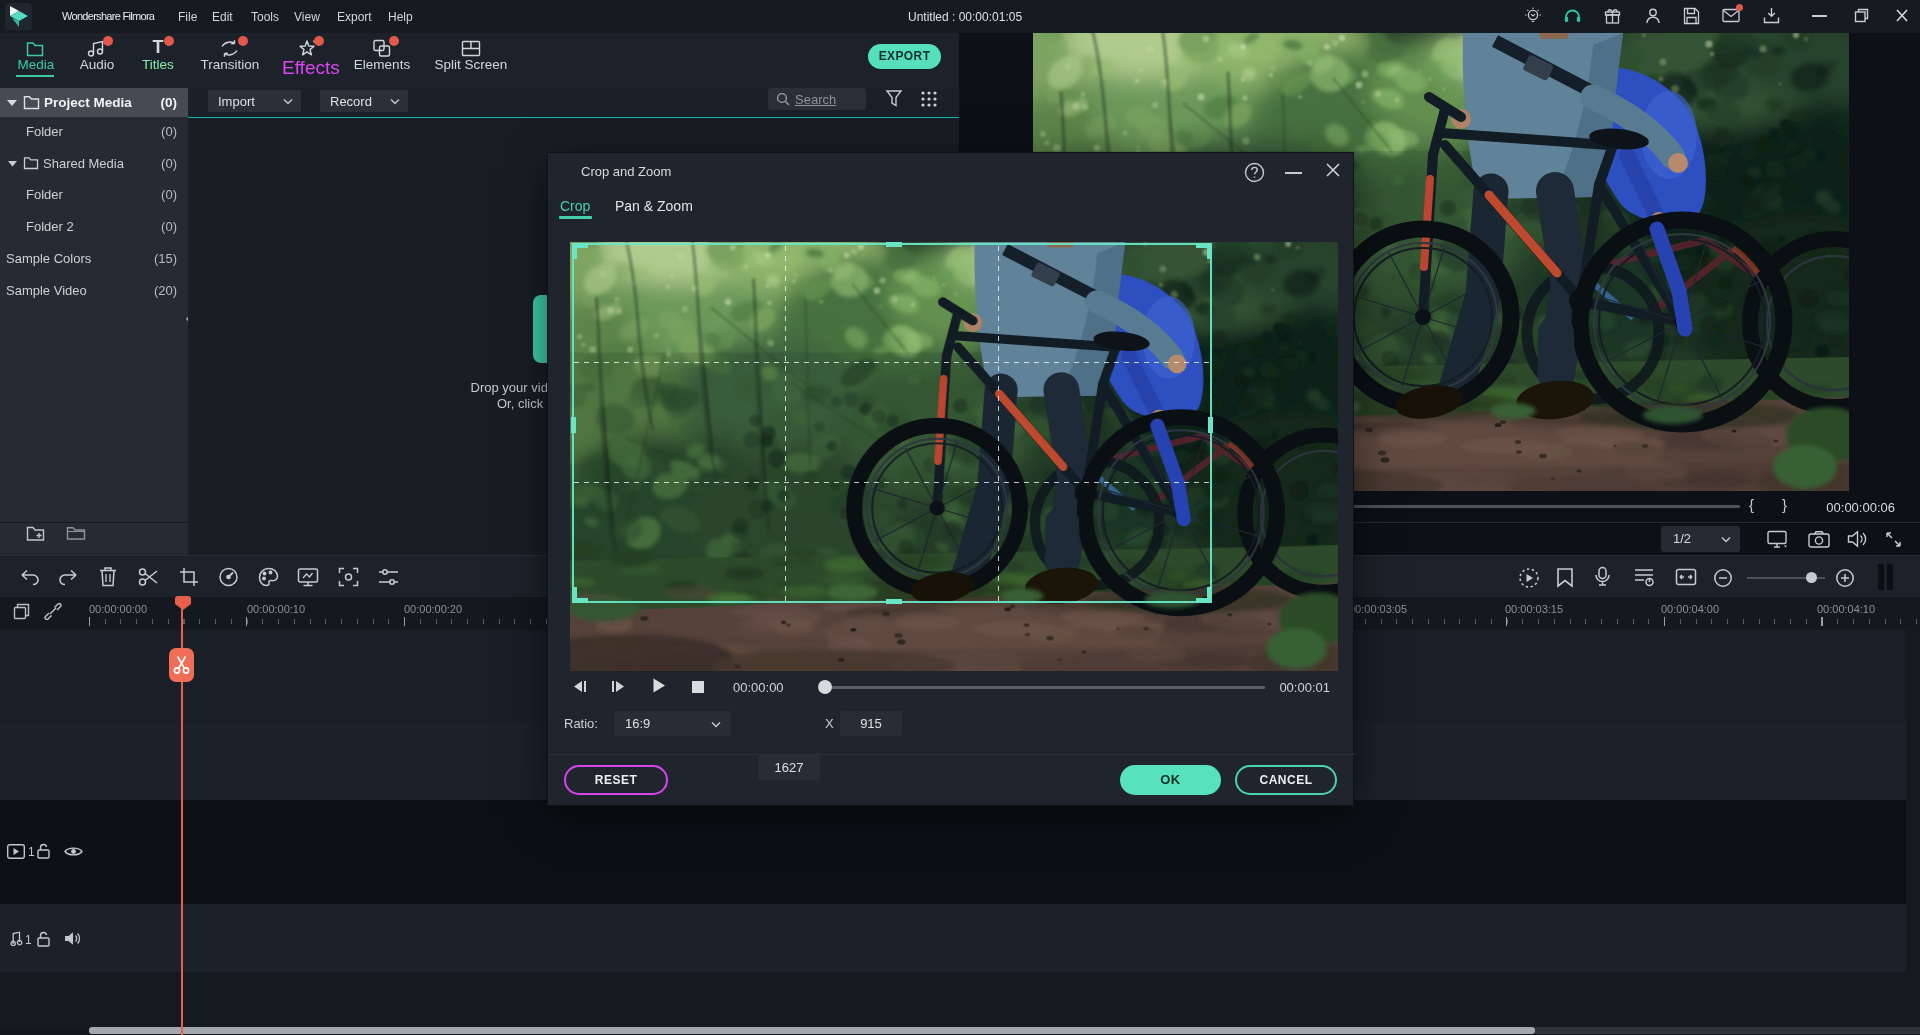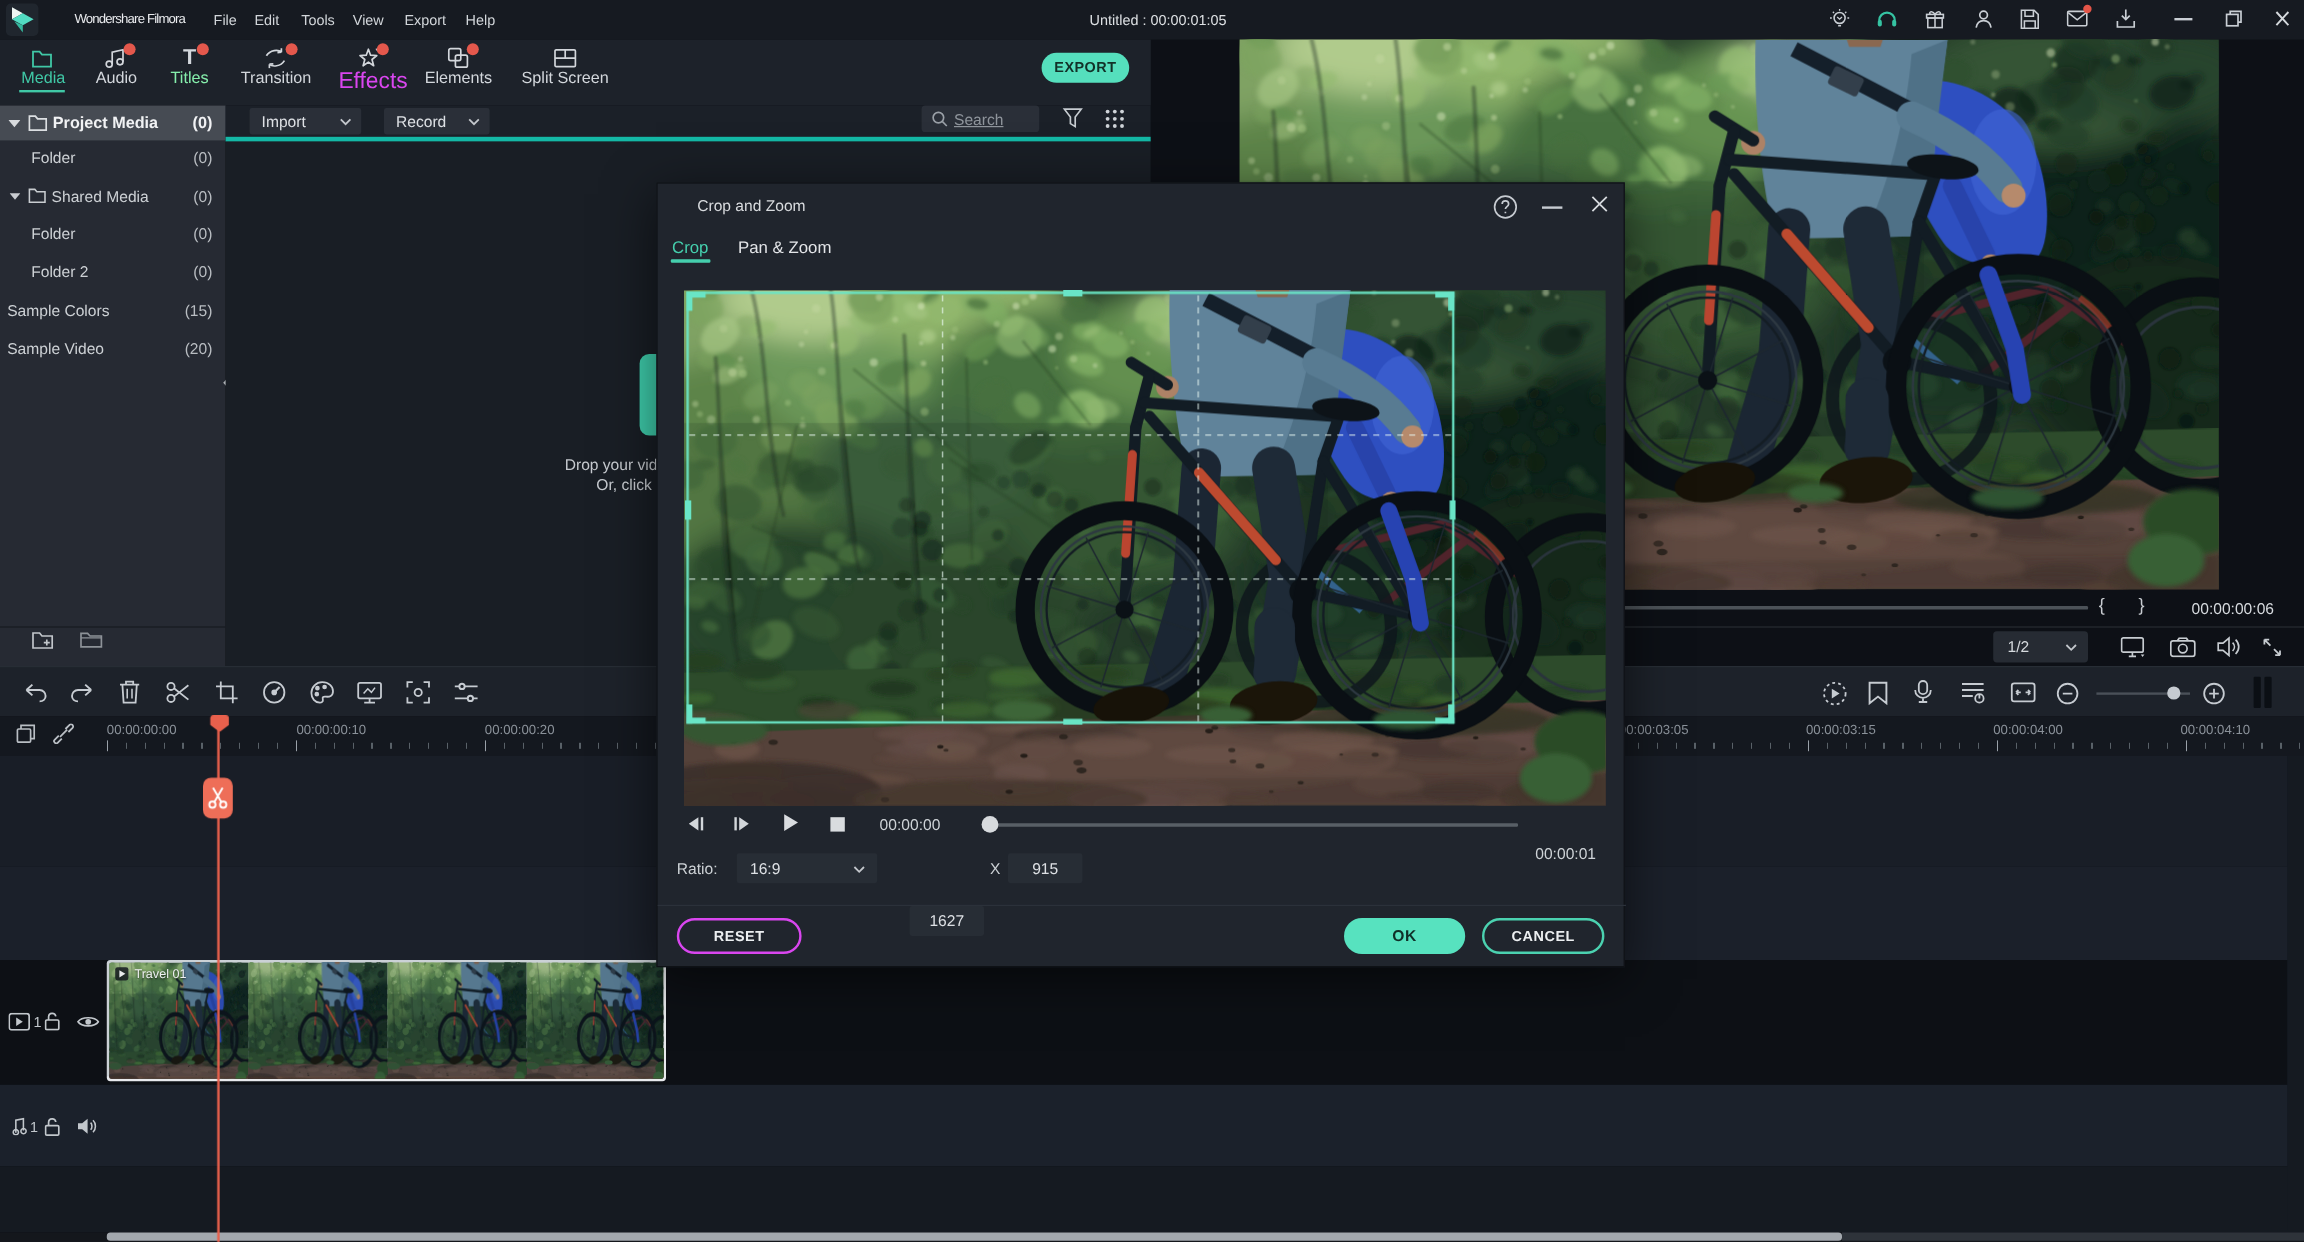--- a/index.html
+++ b/index.html
@@ -855,21 +855,21 @@
   <svg class="abs" style="left:26px;top:437px" width="19" height="17" viewBox="0 0 19 17" fill="none" stroke="#c2c6cb" stroke-width="1.4">
     <path d="M1.5 15 V2.5 H7 L9 5 H17.5 V15 Z"></path>
       <path d="M13 8 V13 M10.5 10.5 H15.5"></path>
   </svg>
   <svg class="abs" style="left:66px;top:438px" width="20" height="15" viewBox="0 0 20 15" fill="none" stroke="#8d9298" stroke-width="1.4">
     <path d="M1.5 13 V1.8 H7 L9 4 H18.5 V13 Z"></path>
       <path d="M1.5 5.5 H18.5" stroke-width="1.1"></path>
   </svg>
 </div>
 
-<div class="abs" style="left:188px;top:88px;width:771px;height:30px;background:#1b2028;border-bottom:4px solid #14b8a6;">
+<div class="abs" style="left:188px;top:88px;width:771px;height:30px;background:#1b2028;border-bottom:1px solid #14b8a6;">
   <div class="abs" style="left:20px;top:2px;width:93px;height:22px;background:#2a2f38;border-radius:2px;">
     <span style="position:absolute;left:10px;top:4px;font-size:13px;color:#dde0e4;">Import</span>
     <svg style="position:absolute;right:8px;top:8px" width="10" height="7" viewBox="0 0 10 7" fill="none" stroke="#c3c7cc" stroke-width="1.5">
         <path d="M1 1.5 L5 5.5 L9 1.5"></path>
       </svg>
   </div>
   <div class="abs" style="left:132px;top:2px;width:88px;height:22px;background:#2a2f38;border-radius:2px;">
     <span style="position:absolute;left:10px;top:4px;font-size:13px;color:#dde0e4;">Record</span>
     <svg style="position:absolute;right:8px;top:8px" width="10" height="7" viewBox="0 0 10 7" fill="none" stroke="#c3c7cc" stroke-width="1.5">
         <path d="M1 1.5 L5 5.5 L9 1.5"></path>
@@ -1072,44 +1072,20 @@
   </svg>
   <svg class="abs" style="left:37px;top:301px" width="13" height="16" viewBox="0 0 13 16" fill="none" stroke="#c2c7cc" stroke-width="1.4">
     <rect x="1" y="7" width="11" height="8" rx="1"></rect>
       <path d="M3.5 7 V4.5 C3.5 0.5 9 0.5 9.5 4"></path>
   </svg>
   <svg class="abs" style="left:64px;top:301px" width="17" height="15" viewBox="0 0 17 15" fill="#c2c7cc">
     <path d="M1 5 H4.5 L9 1.2 V13.8 L4.5 10 H1 Z"></path>
     <path d="M11.5 4.5 C13 6 13 9 11.5 10.5 M13.5 2.5 C16.2 5 16.2 10 13.5 12.5" fill="none" stroke="#c2c7cc" stroke-width="1.3"></path>
   </svg>
 
-  <div class="abs" style="left:89px;top:170px;width:466px;height:101px;background:#e8eaed;border-radius:3px;">
-    <div class="abs" style="left:2px;top:2px;width:462px;height:97px;border-radius:2px;overflow:hidden;display:flex;">
-      <svg width="116" height="97" viewBox="0 0 816 440" preserveAspectRatio="none" style="flex:none">
-          <use href="#scene"></use>
-        </svg>
-      <svg width="116" height="97" viewBox="0 0 816 440" preserveAspectRatio="none" style="flex:none">
-          <use href="#scene"></use>
-        </svg>
-      <svg width="116" height="97" viewBox="0 0 816 440" preserveAspectRatio="none" style="flex:none">
-          <use href="#scene"></use>
-        </svg>
-      <svg width="116" height="97" viewBox="0 0 816 440" preserveAspectRatio="none" style="flex:none">
-          <use href="#scene"></use>
-        </svg>
-
-    </div>
-    <div class="abs" style="left:0;top:0;width:462px;height:97px;background:rgba(30,55,80,.14);"></div>
-    <div class="abs" style="left:7px;top:6px;width:11px;height:11px;background:rgba(20,24,30,.85);border-radius:2px;">
-      <svg width="11" height="11" viewBox="0 0 11 11">
-          <path d="M3.5 2.5 L8.5 5.5 L3.5 8.5 Z" fill="#e8eaec"></path>
-        </svg>
-    </div>
-    <div class="abs" style="left:23px;top:6px;font-size:10.5px;color:#f0f2f4;text-shadow:0 1px 2px rgba(0,0,0,.8);">Travel 01</div>
-  </div>
 </div>
 
 <div class="abs" style="left:181px;top:601px;width:2px;height:434px;background:#e8604c;"></div>
 <div class="abs" style="left:175px;top:596px;width:16px;height:14px;background:#e8604c;border-radius:3px 3px 0 0;
      clip-path:polygon(0 0,100% 0,100% 57%,50% 100%,0 57%);"></div>
 <div class="abs" style="left:169px;top:648px;width:25px;height:34px;background:#ee6e58;border-radius:7px;">
   <svg style="position:absolute;left:4px;top:7px" width="17" height="20" viewBox="0 0 17 20">
     <g fill="none" stroke="#ffffff" stroke-width="1.6">
       <circle cx="4" cy="15.5" r="2.6"></circle>
         <circle cx="13" cy="15.5" r="2.6"></circle>
@@ -1167,21 +1143,21 @@
     <rect x="1" y="2" width="2" height="11"></rect>
       <path d="M5 2 L13 7.5 L5 13 Z"></path>
   </svg>
   <svg class="abs" style="left:104px;top:524px" width="14" height="17" viewBox="0 0 14 17" fill="#d9dcdf">
     <path d="M1.5 1.5 L13 8.5 L1.5 15.5 Z"></path>
   </svg>
   <div class="abs" style="left:144px;top:528px;width:12px;height:12px;background:#d9dcdf;"></div>
   <div class="abs" style="left:185px;top:527px;font-size:13px;color:#ced3d7;">00:00:00</div>
   <div class="abs" style="left:277px;top:533px;width:440px;height:3px;background:#585f66;border-radius:1px;"></div>
   <div class="abs" style="left:270px;top:527px;width:14px;height:14px;border-radius:50%;background:#d7dadd;"></div>
-  <div class="abs" style="left:682px;top:527px;width:100px;text-align:right;font-size:13px;color:#ced3d7;margin-top:24px;">00:00:01</div>
+  <div class="abs" style="left:682px;top:527px;width:100px;text-align:right;font-size:13px;color:#ced3d7;">00:00:01</div>
 
   <div class="abs" style="left:16px;top:563px;font-size:13px;color:#ccd1d5;">Ratio:</div>
   <div class="abs" style="left:66px;top:558px;width:117px;height:25px;background:#272d35;border-radius:2px;">
     <span style="position:absolute;left:11px;top:5px;font-size:13px;color:#dde0e4;">16:9</span>
     <svg style="position:absolute;right:10px;top:10px" width="10" height="7" viewBox="0 0 10 7" fill="none" stroke="#c3c7cc" stroke-width="1.5">
         <path d="M1 1.5 L5 5.5 L9 1.5"></path>
       </svg>
   </div>
   <div class="abs" style="left:210px;top:558px;width:62px;height:25px;background:#272d35;border-radius:2px;text-align:center;line-height:25px;font-size:13px;color:#dde0e4;margin-top:44px;">1627</div>
   <div class="abs" style="left:277px;top:563px;font-size:13px;color:#ccd1d5;">X</div>

